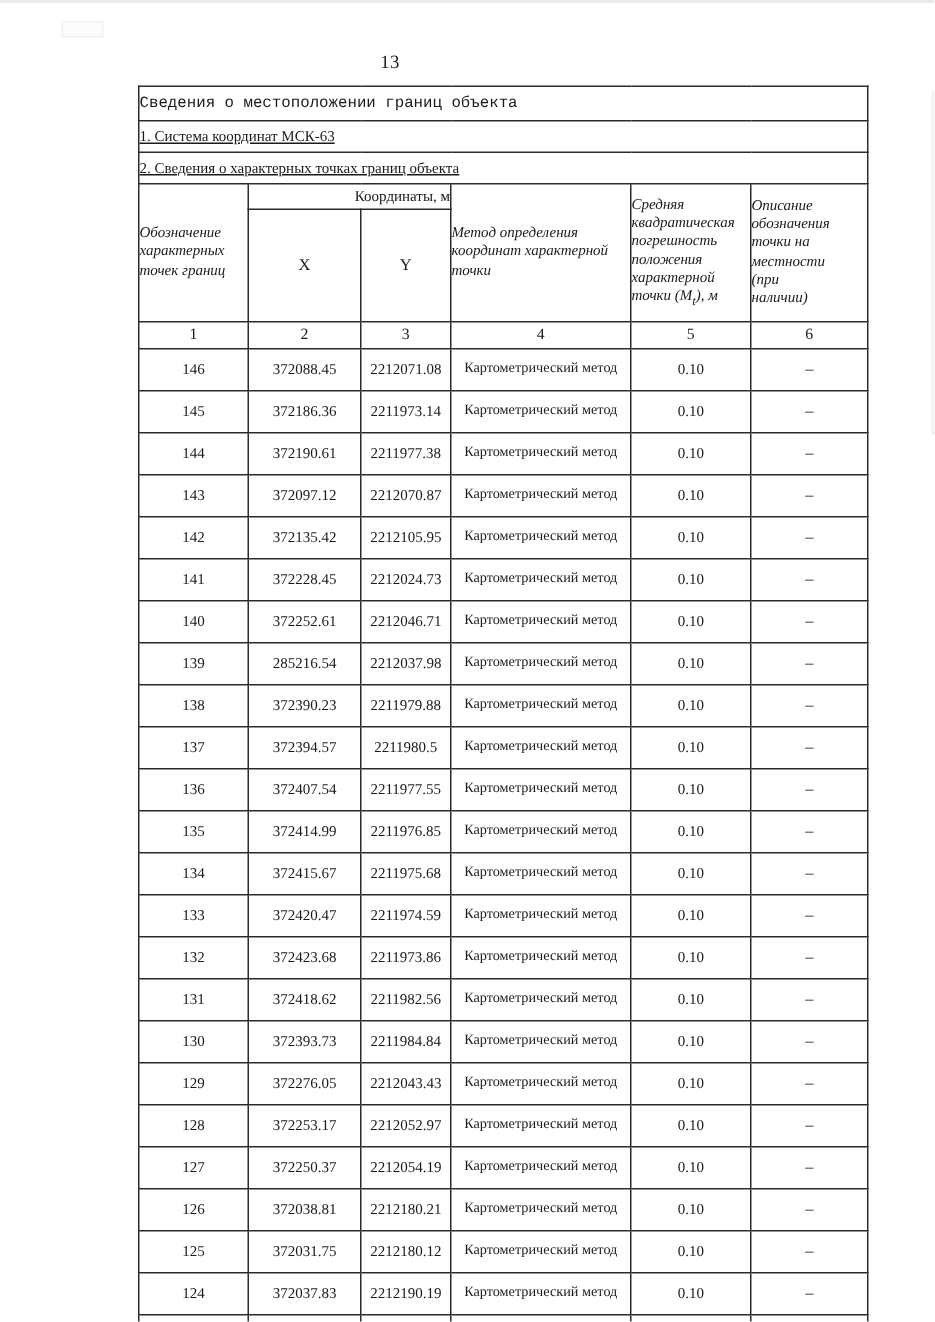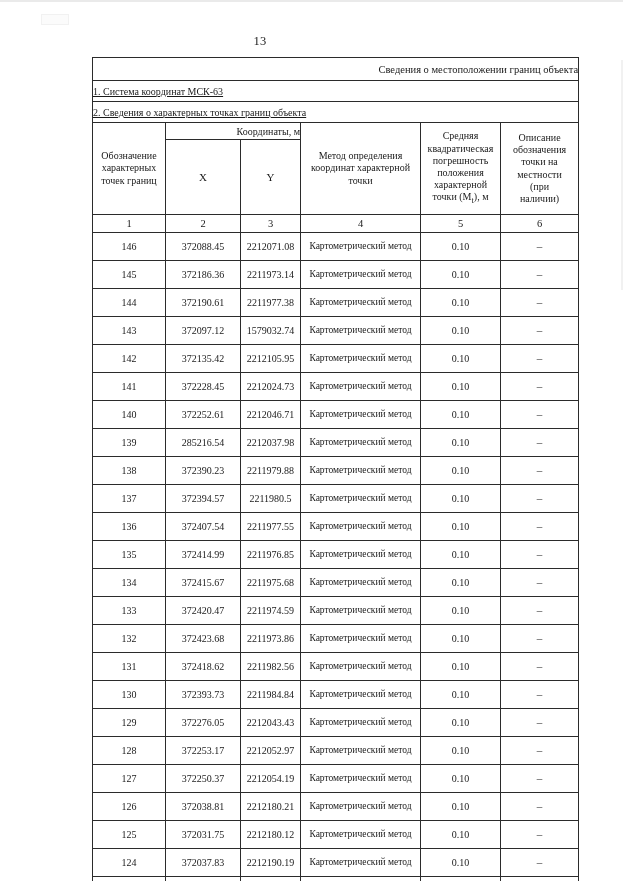--- a/index.html
+++ b/index.html
@@ -64,38 +64,39 @@
   .doc-table td,
   .doc-table th {
     border: 1px solid #2b2b2b;
     padding: 0;
     font-weight: normal;
     vertical-align: middle;
   }
 
   .banner-cell {
     height: 22px;
-    text-align: right;
+    text-align: left;
     font-size: 10.5px;
     padding: 2px 4px;
+    font-family: Liberation Mono, monospace;
   }
   .section-cell {
     height: 20px;
     text-align: left;
     font-size: 10px;
     padding: 2px 5px;
     text-decoration: underline;
   }
 
   .head-cell {
-    text-align: center;
     font-size: 10px;
     line-height: 1.22;
     padding: 3px 3px;
     vertical-align: top;
+    font-style: italic;
   }
   .head-coords-top {
     height: 16px;
     text-align: right;
     font-size: 10px;
     padding: 2px 0;
   }
   .head-xy {
     text-align: center;
     font-size: 11px;
@@ -218,21 +219,21 @@
         <td>144</td>
         <td>372190.61</td>
         <td>2211977.38</td>
         <td class="method">Картометрический метод</td>
         <td>0.10</td>
         <td class="dash">–</td>
       </tr>
       <tr class="data-row">
         <td>143</td>
         <td>372097.12</td>
-        <td>1579032.74</td>
+        <td>2212070.87</td>
         <td class="method">Картометрический метод</td>
         <td>0.10</td>
         <td class="dash">–</td>
       </tr>
       <tr class="data-row">
         <td>142</td>
         <td>372135.42</td>
         <td>2212105.95</td>
         <td class="method">Картометрический метод</td>
         <td>0.10</td>

